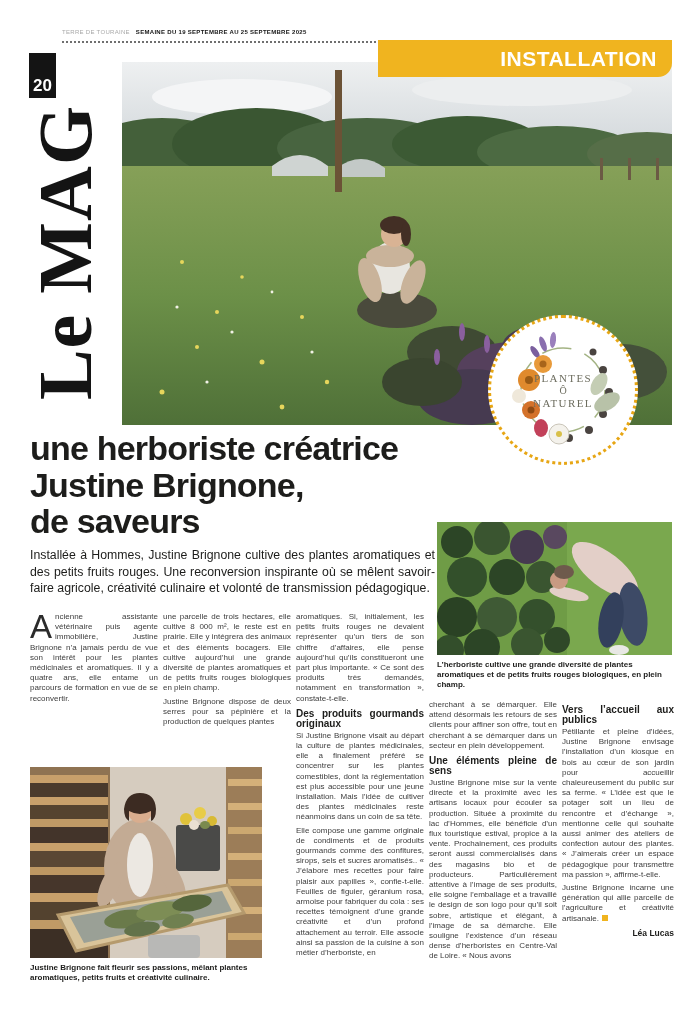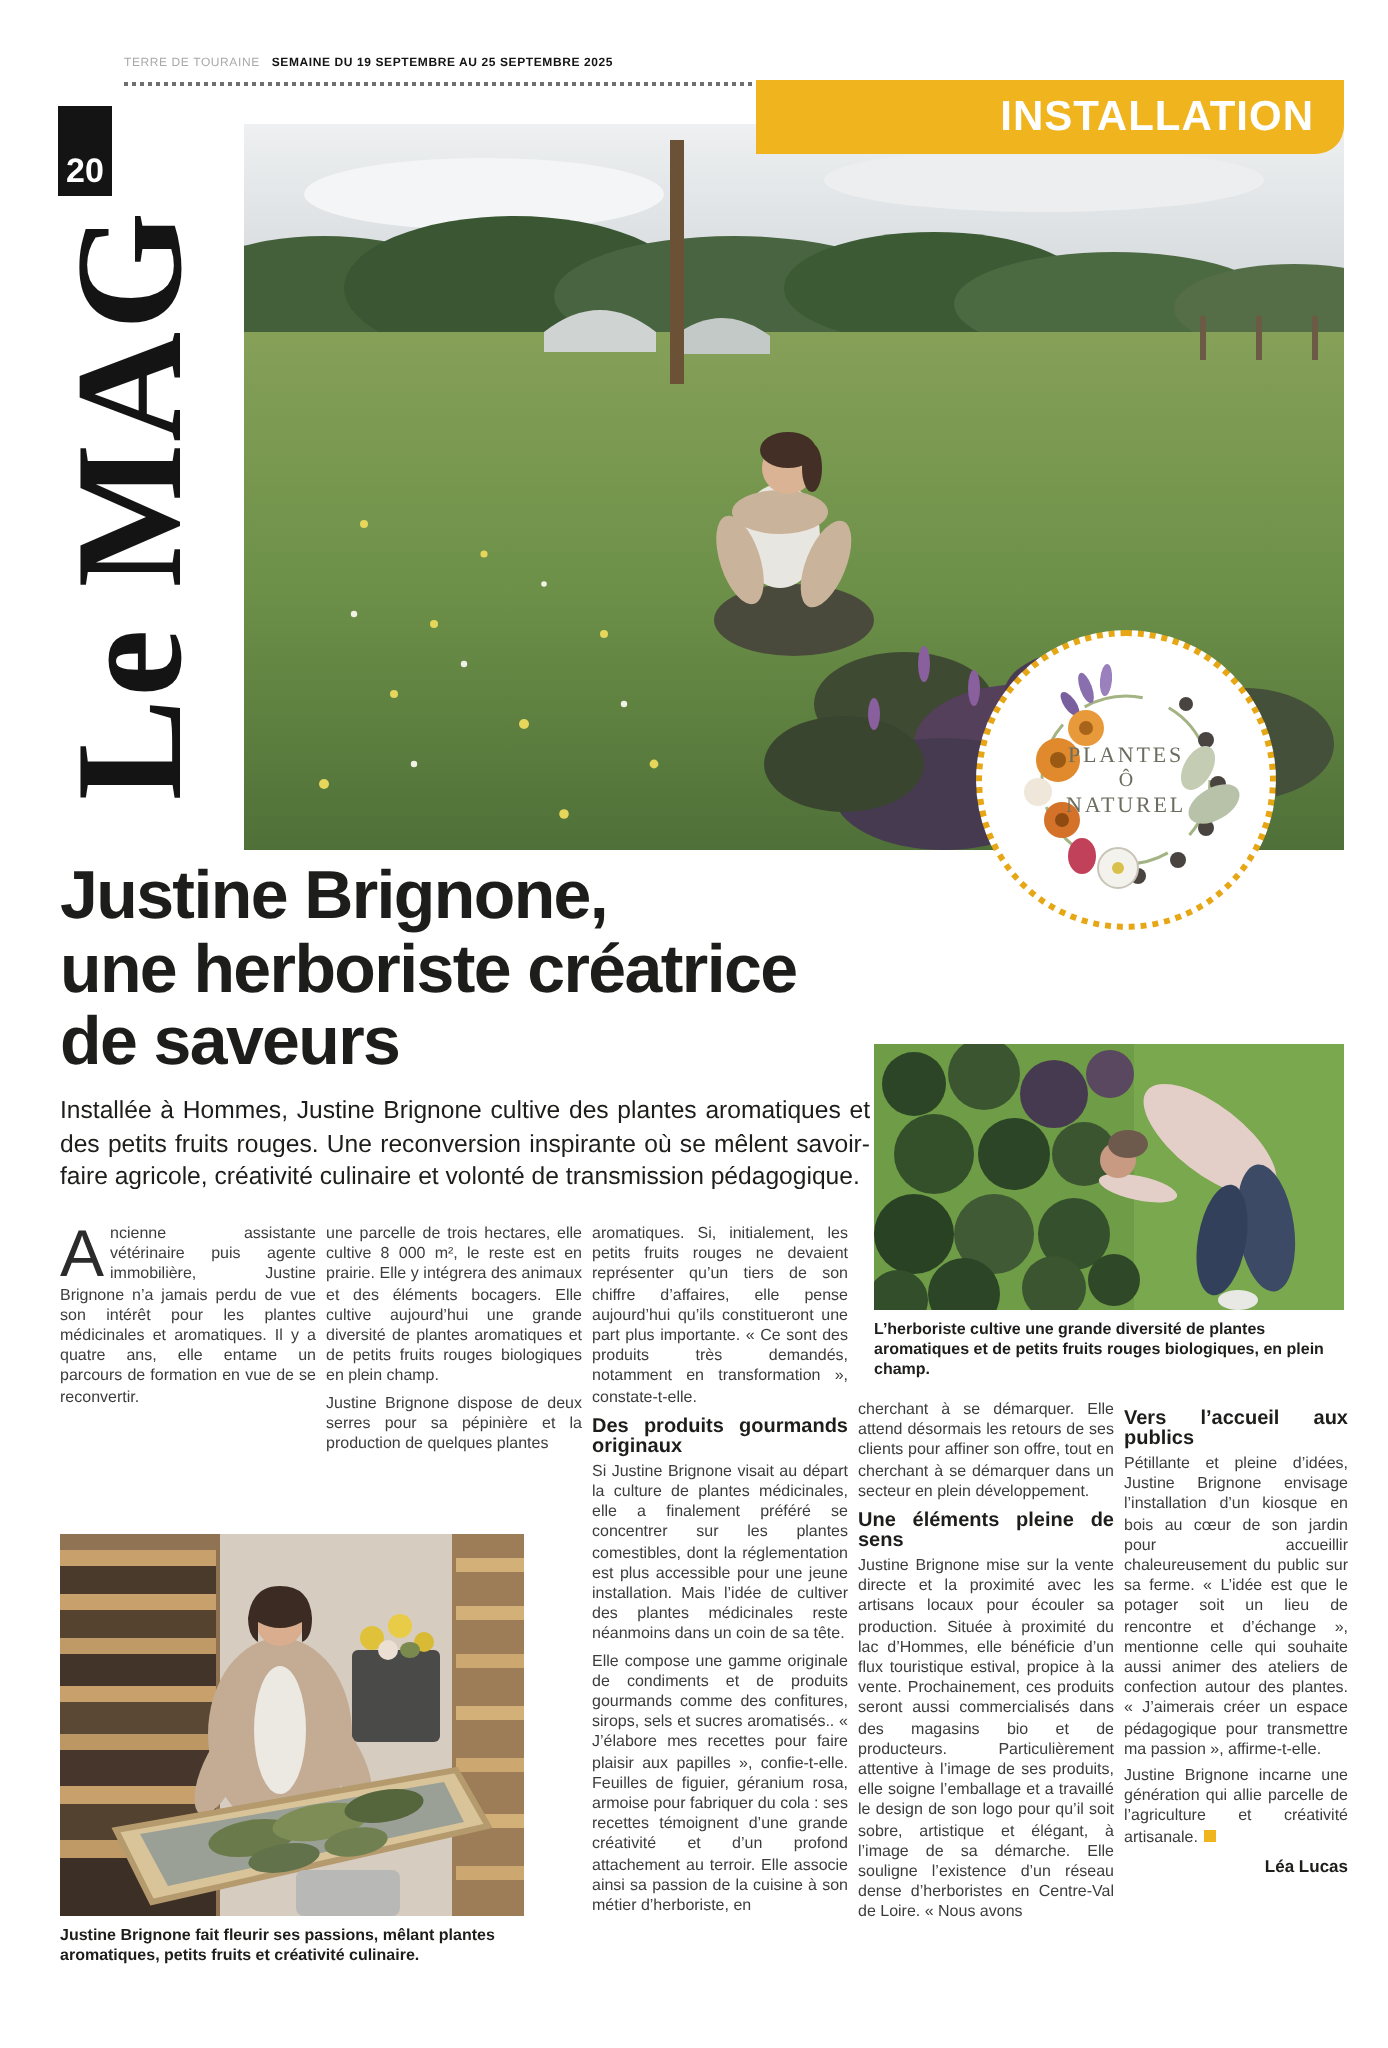--- a/index.html
+++ b/index.html
@@ -194,22 +194,22 @@
       </g>
     </svg>
     <div class="logo-text">
       <span class="l1">PLANTES</span>
       <span class="l2">Ô</span>
       <span class="l3">NATUREL</span>
     </div>
   </div>
 
   <h1 class="headline" style="margin:0;">
+    <div>une herboriste créatrice</div>
     <div>Justine Brignone,</div>
-    <div>une herboriste créatrice</div>
     <div>de saveurs</div>
   </h1>
   <p class="standfirst" style="margin:0;">Installée à Hommes, Justine Brignone cultive des plantes aromatiques et des petits fruits rouges. Une reconversion inspirante où se mêlent savoir-faire agricole, créativité culinaire et volonté de transmission pédagogique.</p>
 
   <svg id="photo-picking" class="photo" width="235" height="133" viewBox="0 0 235 133">
     <rect width="235" height="133" fill="#6f9c46"></rect>
     <rect x="130" width="105" height="133" fill="#7aa84e"></rect>
     <g>
       <circle cx="20" cy="20" r="16" fill="#2c4526"></circle>
         <circle cx="55" cy="15" r="18" fill="#3a5530"></circle>

